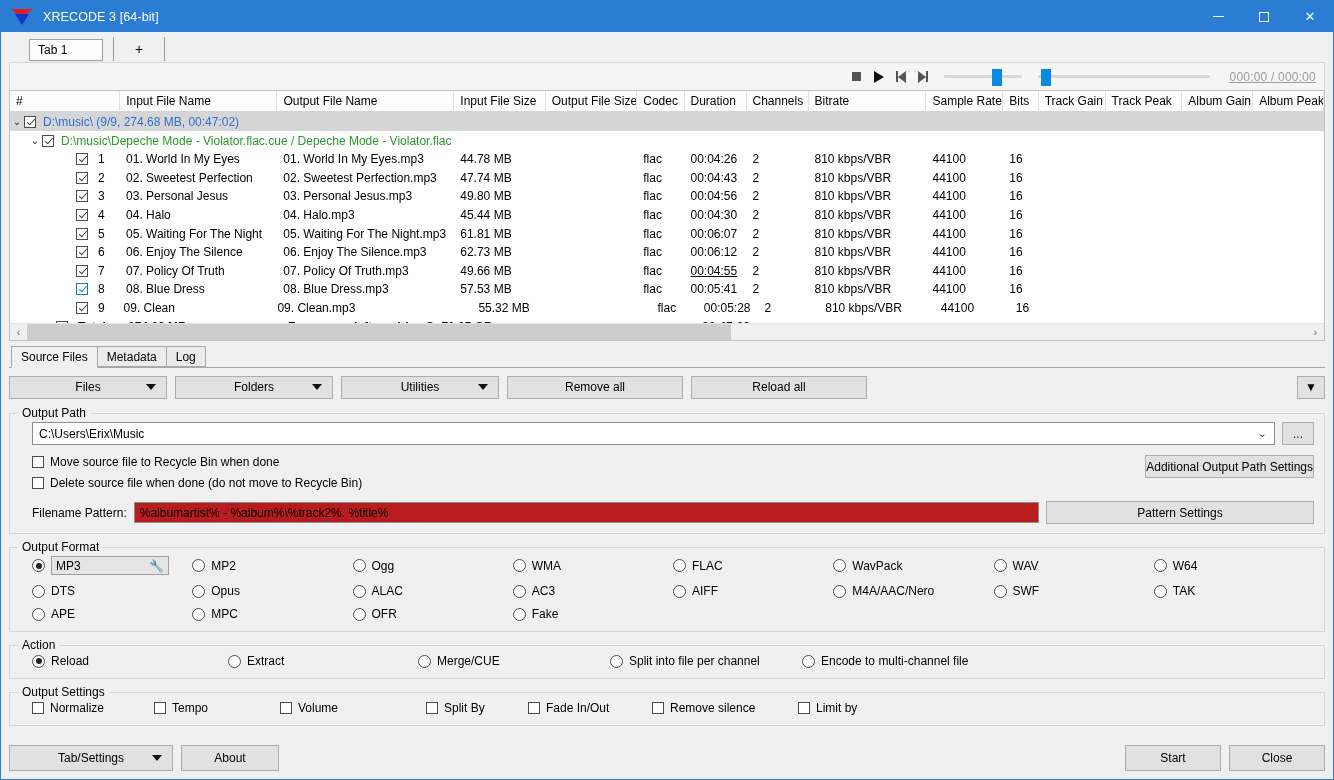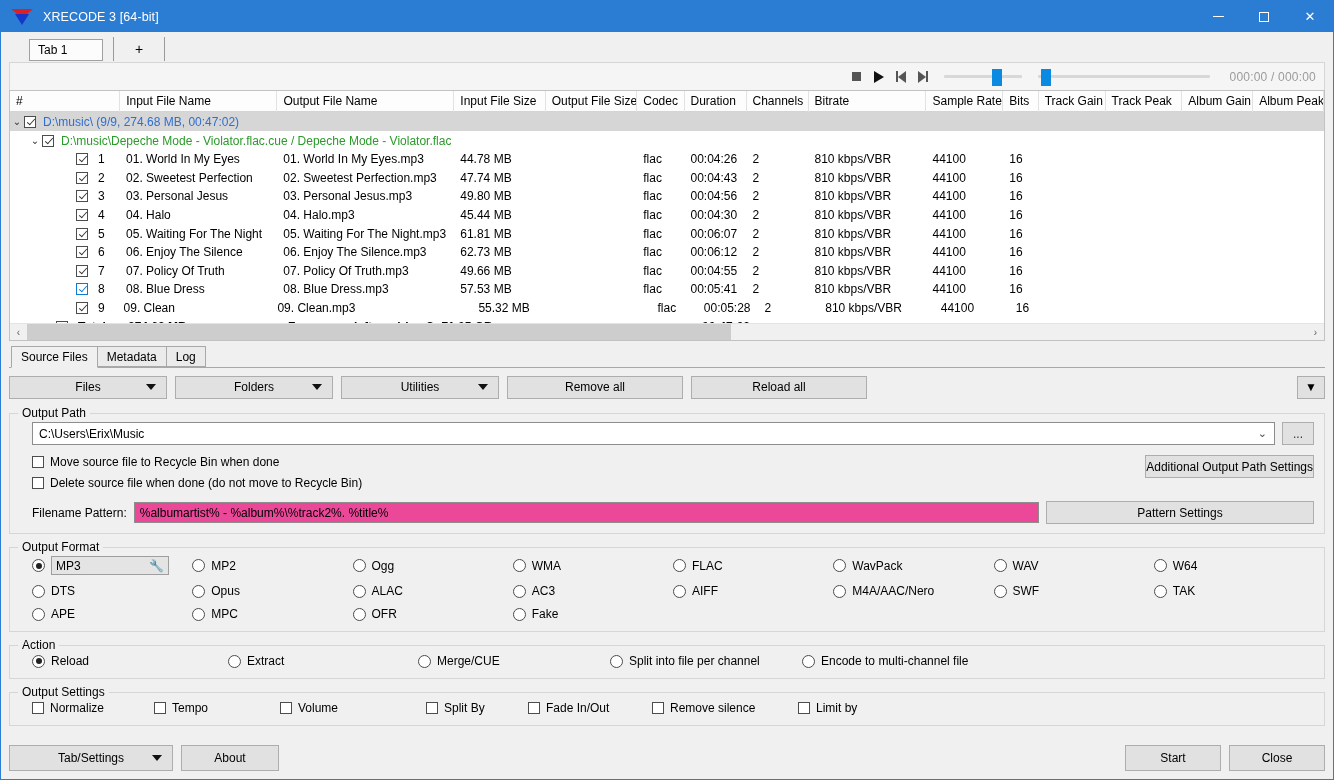--- a/index.html
+++ b/index.html
@@ -124,20 +124,21 @@
     position: absolute; width: 10px; height: 17px;
     background: #0a8ae0; top: 1px;
   }
   #slider-a { width: 78px; margin-left: 10px; }
   #slider-a .track { width: 78px; }
   #slider-b { width: 172px; margin-left: 16px; }
   #slider-b .track { width: 172px; }
   #time-display {
     margin-left: 20px; font-size: 12px; color: #9b9b9b;
     letter-spacing: .2px;
+    text-decoration: underline;
   }
 
   
   #table-wrap {
     background: #fff;
     border: 1px solid #c2c2c2;
     height: 251px; min-height: 251px;
     display: flex; flex-direction: column;
     overflow: hidden;
   }
@@ -275,21 +276,21 @@
     width: 32px; height: 23px;
     background: #e1e1e1; border: 1px solid #adadad;
     display:flex;align-items:center;justify-content:center;
     font-size: 12px; color:#333;
   }
 
   .ckline { display: flex; align-items: center; gap: 6px; margin-top: 7px; font-size: 12px; }
   .ckline:first-child { margin-top: 2px; }
 
   .textin {
-    height: 21px; border: 1px solid #8d8d8d; background: #ec4899;
+    height: 21px; border: 1px solid #8d8d8d; background: #b91c1c;
     display:flex; align-items:center; padding: 0 5px; font-size: 12px;
   }
 
   .widebtn {
     background:#e1e1e1;border:1px solid #adadad;height:23px;
     display:flex;align-items:center;justify-content:center;font-size:12px;
   }
 
   
   .rdo {
@@ -547,21 +548,21 @@
             <div class="cell" style="width:112px;display:flex;align-items:center;padding-left:0;">
               <span style="display:inline-block;width:66px;"></span>
               <span class="cbx on"></span>
               <span style="margin-left:10px;">7</span>
             </div>
             <div class="cell" style="width:160px;">07. Policy Of Truth</div>
             <div class="cell" style="width:180px;">07. Policy Of Truth.mp3</div>
             <div class="cell" style="width:93px;">49.66 MB</div>
             <div class="cell" style="width:93px;"></div>
             <div class="cell" style="width:48px;">flac</div>
-            <div class="cell" style="width:63px;">00:04:55</div>
+            <div class="cell" style="width:63px;text-decoration:underline;">00:04:55</div>
             <div class="cell" style="width:63px;">2</div>
             <div class="cell" style="width:120px;">810 kbps/VBR</div>
             <div class="cell" style="width:78px;">44100</div>
             <div class="cell" style="width:36px;">16</div>
             <div class="cell" style="width:68px;"></div>
             <div class="cell" style="width:78px;"></div>
             <div class="cell" style="width:72px;"></div>
             <div class="cell" style="width:72px;"></div>
           </div>
           <div class="trow">

